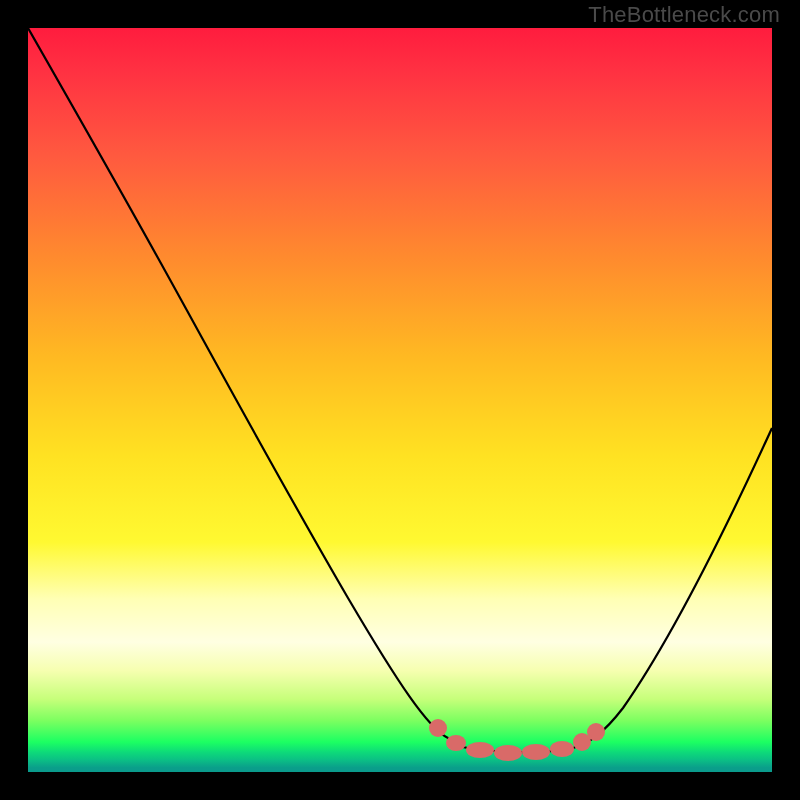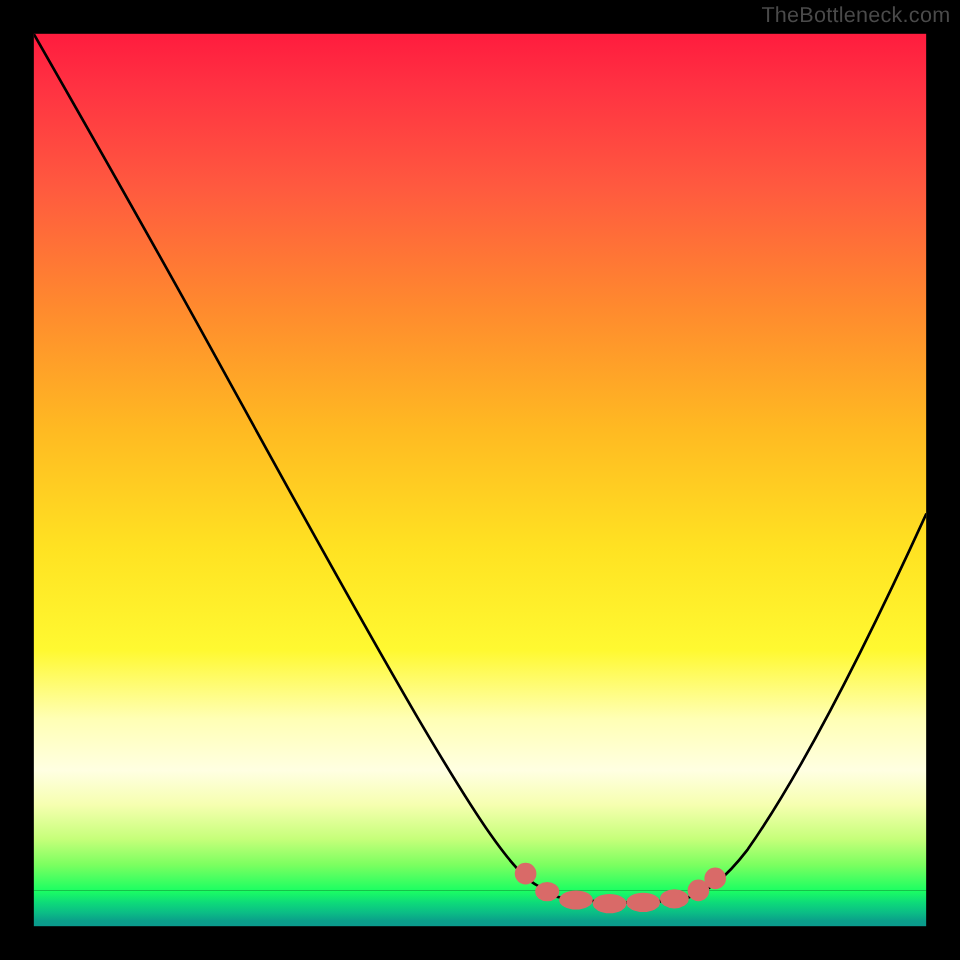--- a/index.html
+++ b/index.html
@@ -13,23 +13,23 @@
   }
   .frame {
     position: relative;
     width: 800px;
     height: 800px;
     background: #000;
   }
   .watermark {
     position: absolute;
     top: 2px;
-    right: 8px;
+    right: 20px;
     color: #4a4a4a;
-    font-size: 18px;
+    font-size: 22px;
     font-weight: 500;
     letter-spacing: 0.2px;
     z-index: 5;
   }
   .plot-area {
     position: absolute;
     left: 28px;
     top: 28px;
     width: 744px;
     height: 744px;

